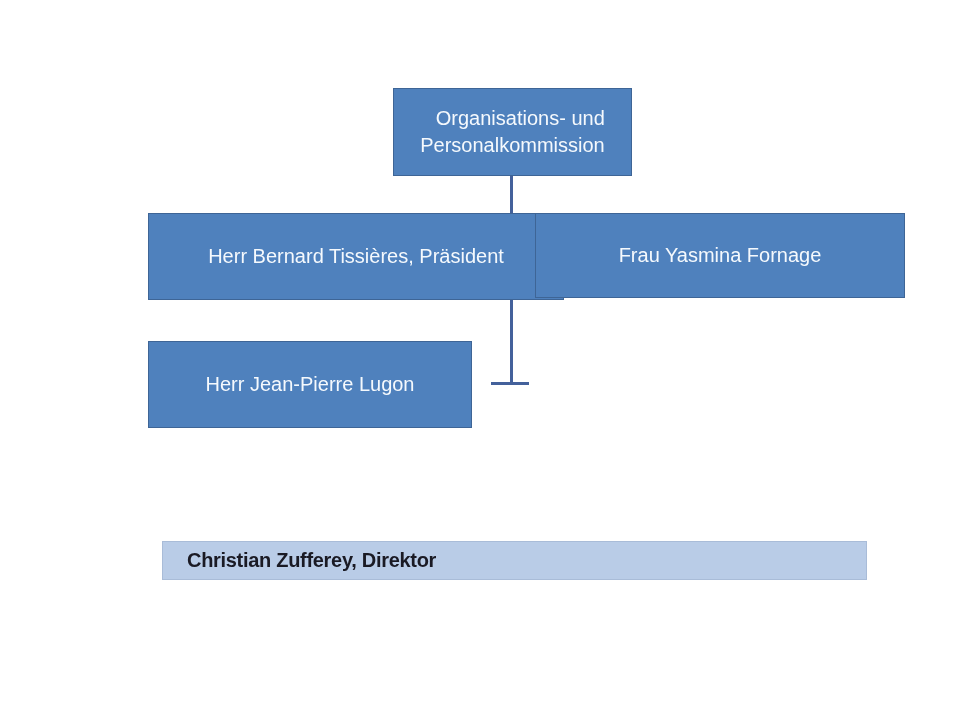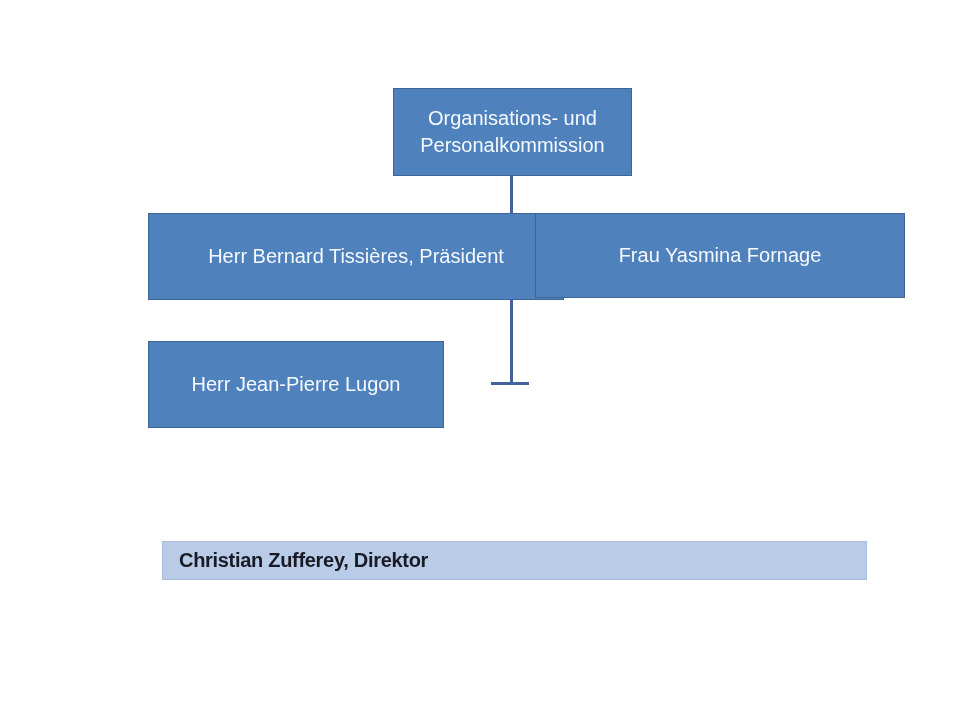--- a/index.html
+++ b/index.html
@@ -16,21 +16,21 @@
     overflow: hidden;
   }
   .node {
     position: absolute;
     background: var(--node_fill, #4F81BD);
     border: 1px solid var(--node_border, #3E6596);
     color: var(--node_text, #F5F9FD);
     display: flex;
     align-items: center;
     justify-content: center;
-    text-align: center;
+    text-align: right;
     font-size: 20px;
     line-height: 1.35;
     white-space: pre-line;
     box-sizing: border-box;
   }
   .connector {
     position: absolute;
     background: var(--connector, #44619B);
   }
   .director-bar {
@@ -43,28 +43,28 @@
     border: 1px solid var(--bar_border, #A9BCD8);
     box-sizing: border-box;
     display: flex;
     align-items: center;
   }
   .director-bar .bar-label {
     color: var(--bar_text, #1A1A24);
     font-weight: bold;
     font-size: 20px;
     letter-spacing: -0.3px;
-    padding-left: 16px;
+    padding-left: 24px;
     white-space: nowrap;
   }
   
   .node-commission { left: 393px; top: 88px;  width: 239px; height: 88px; }
   .node-r1-left    { left: 148px; top: 213px; width: 416px; height: 87px; }
   .node-r1-right   { left: 535px; top: 213px; width: 370px; height: 85px; }
-  .node-r2-left    { left: 148px; top: 341px; width: 296px; height: 87px; }
+  .node-r2-left    { left: 148px; top: 341px; width: 324px; height: 87px; }
   .node-r2-right   { left: 533px; top: 340px; width: 372px; height: 88px; }
   
   .conn-vertical   { left: 510px; top: 176px; width: 3px;  height: 209px; }
   .conn-row1       { left: 491px; top: 254px; width: 38px; height: 3px; }
   .conn-row2       { left: 491px; top: 382px; width: 38px; height: 3px; }
 </style>
 </head>
 <body>
 
 <div class="canvas">

